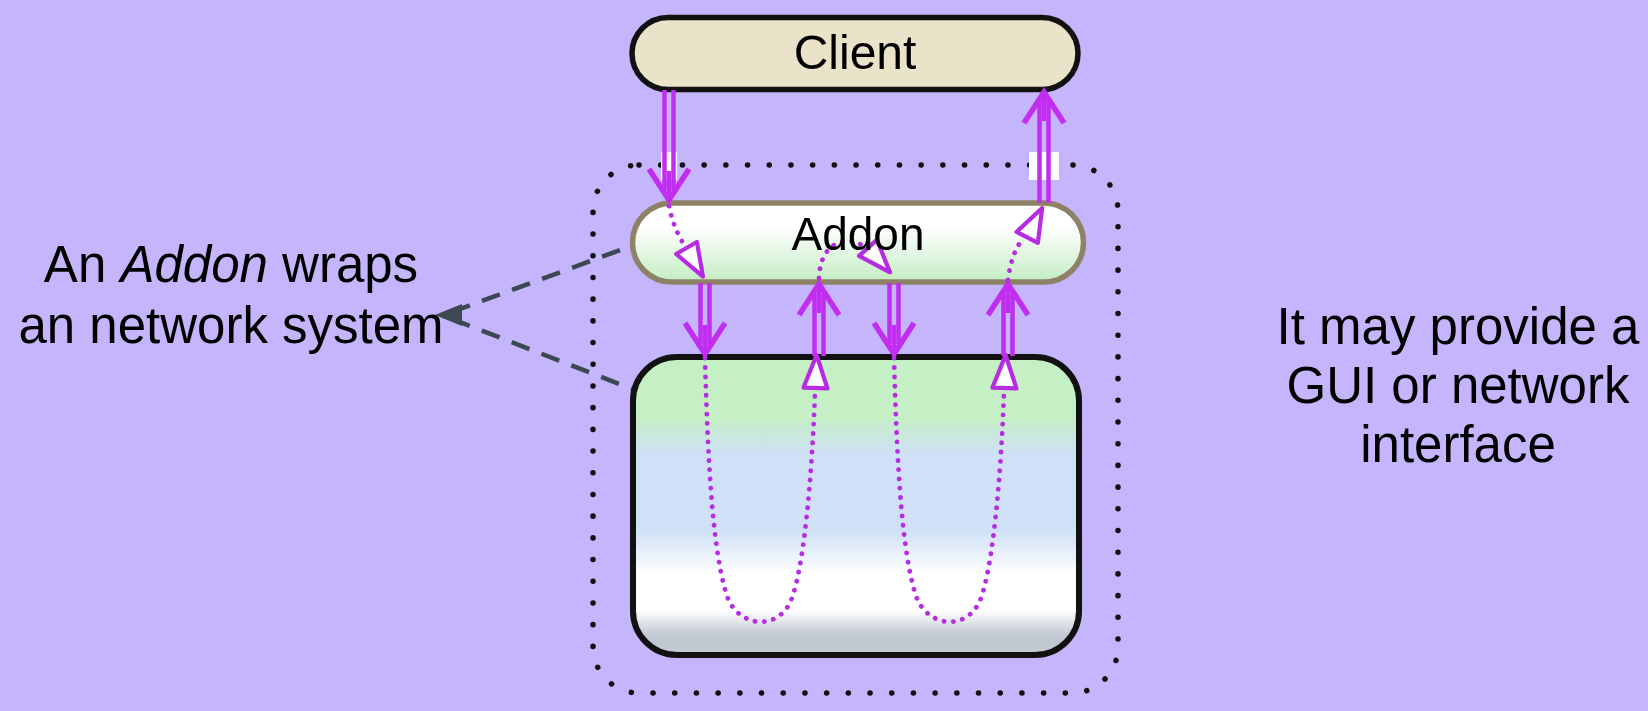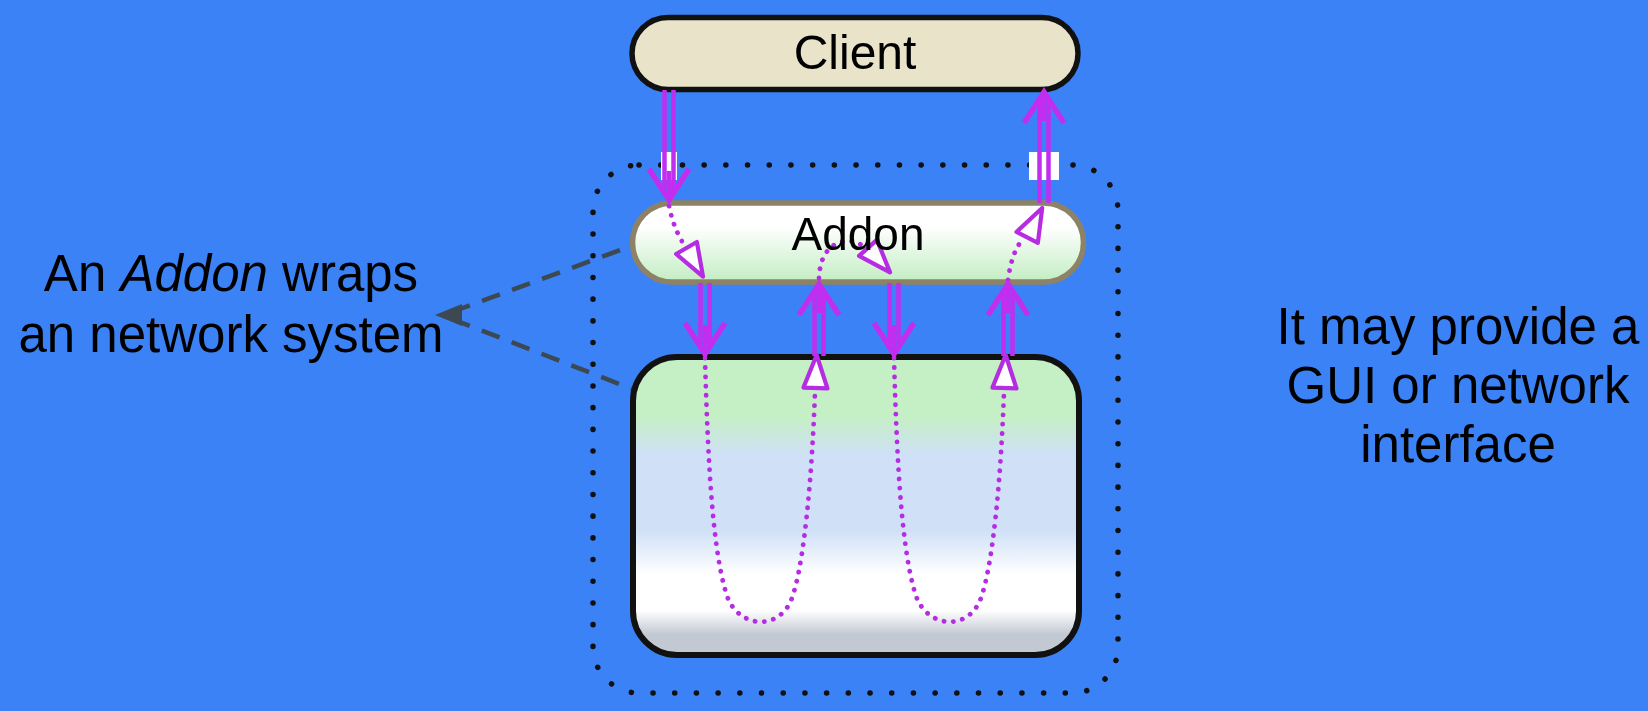--- a/index.html
+++ b/index.html
@@ -1,36 +1,36 @@
 <!DOCTYPE html>
 <html><head>
 <meta charset="utf-8">
 <style>
   html,body{margin:0;padding:0;background:#ffffff;}
   #stage{
     position:relative;
     width:1648px;height:711px;
-    background:#3b82f6;
+    background:#c4b5fd;
     font-family:"Liberation Sans", sans-serif;
     overflow:hidden;
   }
   #diagram-svg{position:absolute;left:0;top:0;width:1648px;height:711px;}
   .label{
     position:absolute;
     color:#000000;
     text-align:center;
     white-space:nowrap;
   }
   .annotation{
     font-size:51px;
     line-height:61px;
   }
   .node-label{line-height:54px;}
   .it{font-style:italic;}
-  #left-annotation{left:0px;top:243px;width:462px;}
+  #left-annotation{left:0px;top:234px;width:462px;}
   #right-annotation{left:1262px;top:297px;width:392px;line-height:59px;}
   #client-label{left:632px;top:26px;width:446px;font-size:48px;}
   #addon-label{left:632px;top:207px;width:452px;font-size:46px;}
 </style>
 </head>
 <body>
 
 <div id="stage">
 
   <svg id="diagram-svg" viewBox="0 0 1648 711" xmlns="http://www.w3.org/2000/svg">

